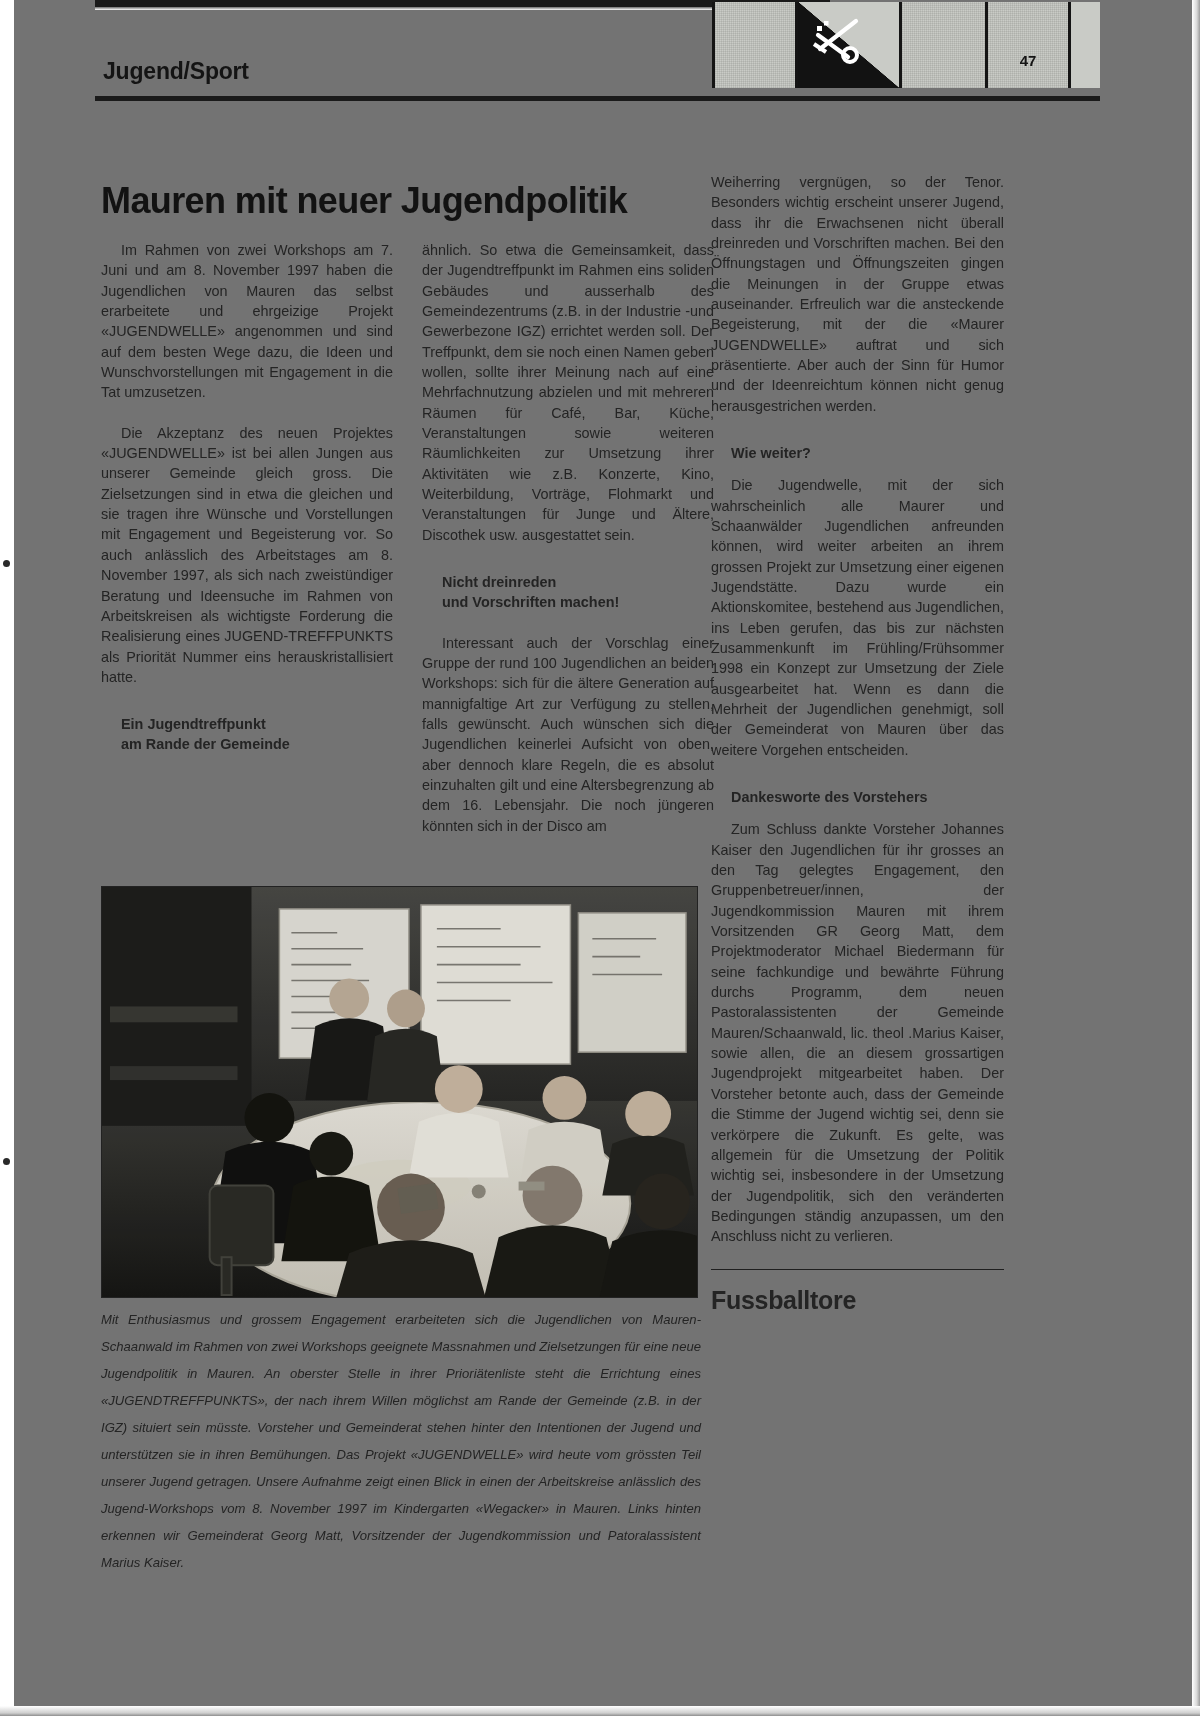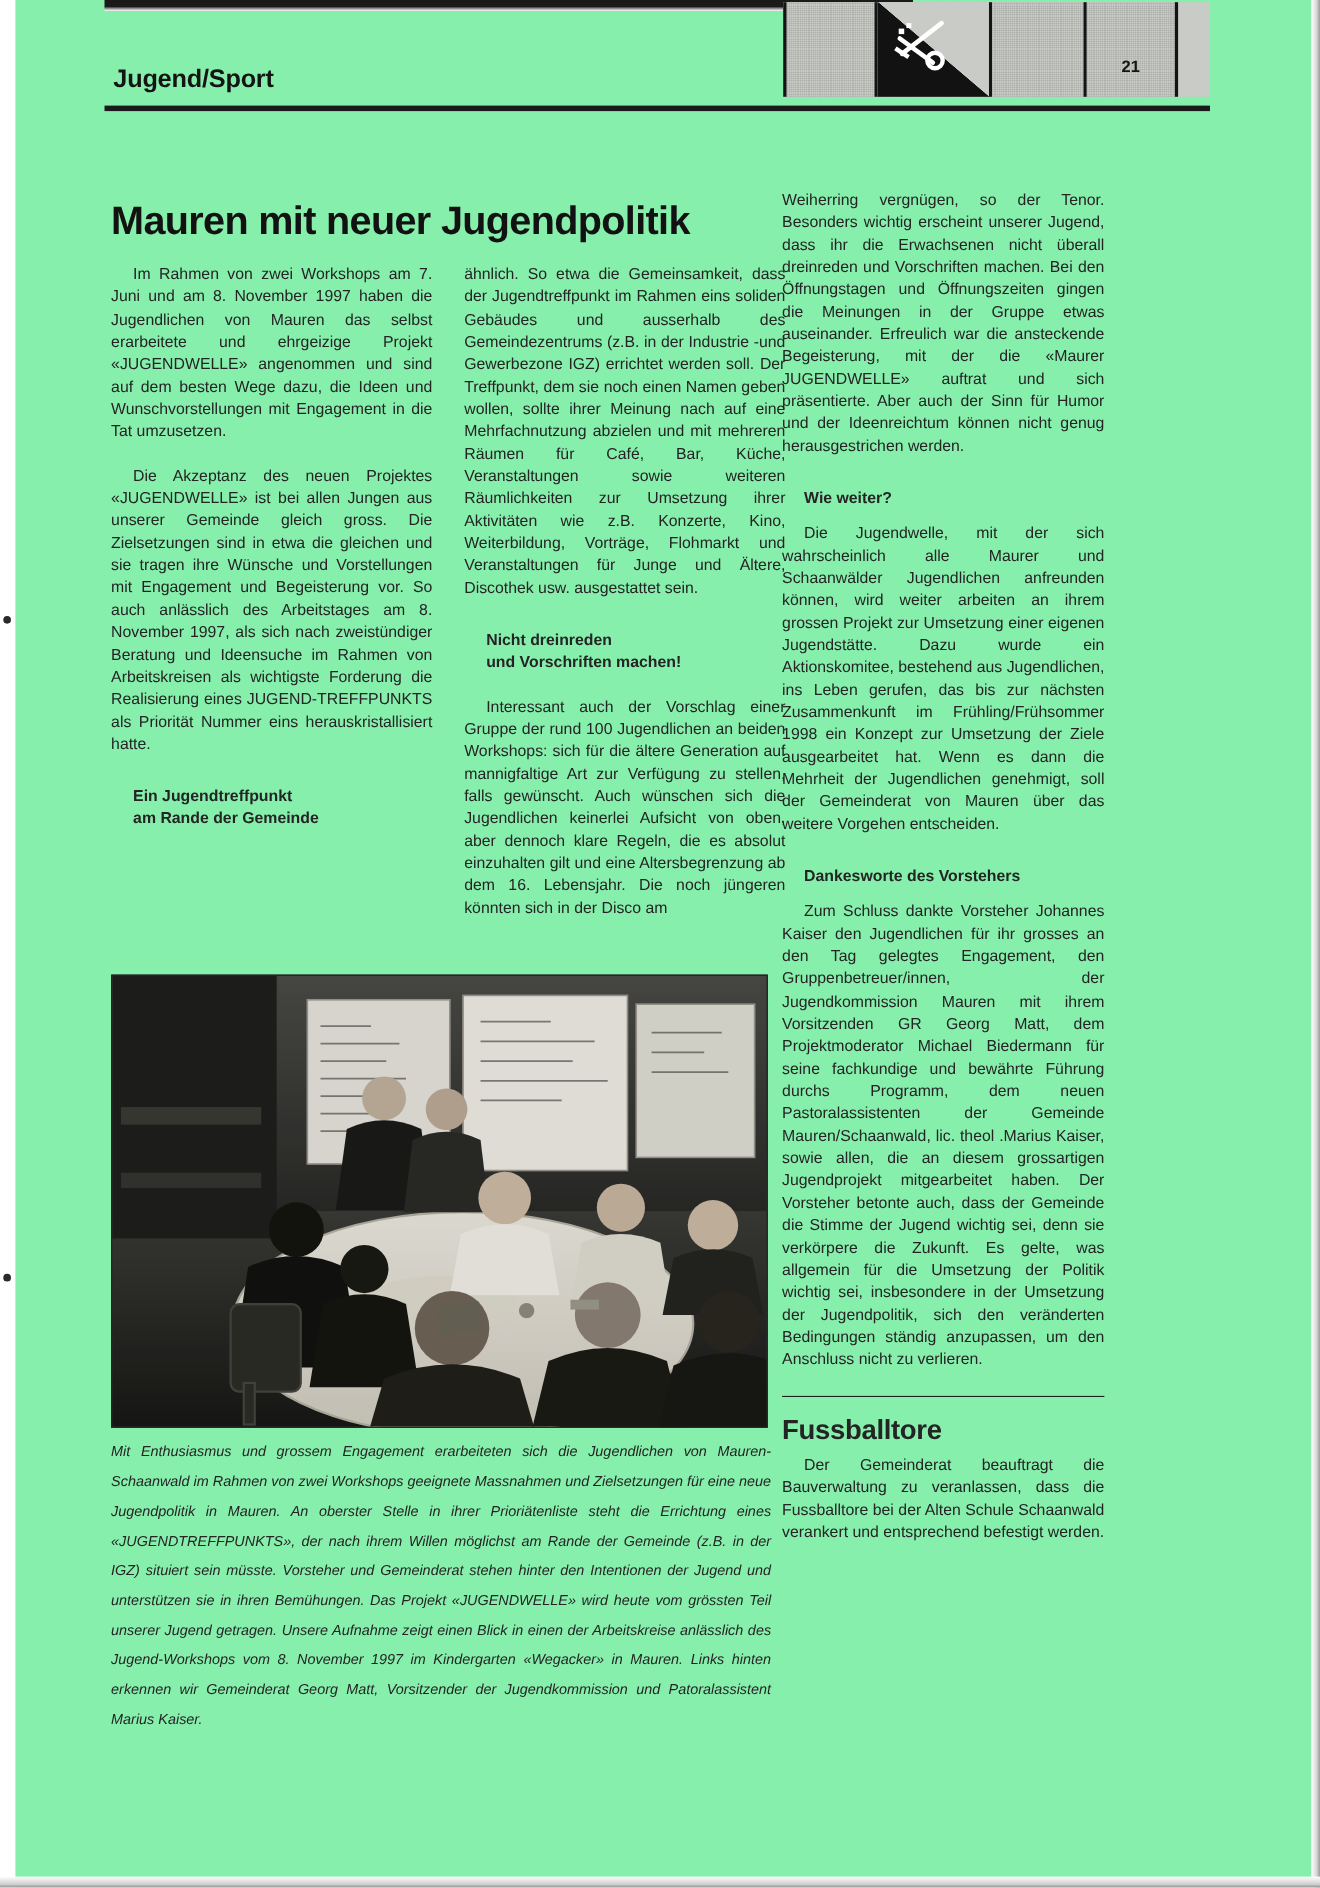--- a/index.html
+++ b/index.html
@@ -12,21 +12,21 @@
     position: relative;
     font-family: "Liberation Sans", sans-serif;
     color: #1c1c1c;
     overflow: hidden;
   }
 
   
   .page {
     position: absolute;
     inset: 0;
-    background: #86efac;
+    background: #737373;
   }
   
   .scan-edge-left {
     position: absolute; left: 0; top: 0; width: 14px; height: 100%;
     background: #ffffff;
   }
   .scan-edge-right {
     position: absolute; right: 0; top: 0; width: 8px; height: 100%;
     background: linear-gradient(to right,#ffffff 0%,#d8d8d8 60%,#9a9a9a 100%);
   }
@@ -227,21 +227,21 @@
             <line x1="6" y1="22" x2="36" y2="44"></line>
           </g>
           <circle cx="38" cy="42" r="7" stroke="#ffffff" stroke-width="4" fill="none"></circle>
           <rect x="5" y="13" width="5" height="5" fill="#ffffff"></rect>
           <rect x="12" y="8" width="4.5" height="4.5" fill="#ffffff"></rect>
           <line x1="2" y1="31" x2="14" y2="39" stroke="#ffffff" stroke-width="4"></line>
         </svg>
       </div>
       <div class="flag-cell c3"></div>
       <div class="flag-cell c4">
-        <div class="page-number">21</div>
+        <div class="page-number">47</div>
       </div>
     </div>
 
     <div class="masthead-rule"></div>
   </div>
 
   <h1 class="article-title">Mauren mit neuer Jugendpolitik</h1>
 
   <div class="col c1">
     <p>Im Rahmen von zwei Workshops am 7. Juni und am 8. November 1997 haben die Jugendlichen von Mauren das selbst erarbeitete und ehrgeizige Projekt «JUGENDWELLE» angenommen und sind auf dem besten Wege dazu, die Ideen und Wunschvorstellungen mit Engagement in die Tat umzusetzen.</p>
@@ -260,21 +260,20 @@
   <div class="col c3">
     <p class="noindent">Weiherring vergnügen, so der Tenor. Besonders wichtig erscheint unserer Jugend, dass ihr die Erwachsenen nicht überall dreinreden und Vorschriften machen. Bei den Öffnungstagen und Öffnungszeiten gingen die Meinungen in der Gruppe etwas auseinander. Erfreulich war die ansteckende Begeisterung, mit der die «Maurer JUGENDWELLE» auftrat und sich präsentierte. Aber auch der Sinn für Humor und der Ideenreichtum können nicht genug herausgestrichen werden.</p>
     <p class="subhead">Wie weiter?</p>
     <p class="lastblock">Die Jugendwelle, mit der sich wahrscheinlich alle Maurer und Schaanwälder Jugendlichen anfreunden können, wird weiter arbeiten an ihrem grossen Projekt zur Umsetzung einer eigenen Jugendstätte. Dazu wurde ein Aktionskomitee, bestehend aus Jugendlichen, ins Leben gerufen, das bis zur nächsten Zusammenkunft im Frühling/Frühsommer 1998 ein Konzept zur Umsetzung der Ziele ausgearbeitet hat. Wenn es dann die Mehrheit der Jugendlichen genehmigt, soll der Gemeinderat von Mauren über das weitere Vorgehen entscheiden.</p>
     <p class="subhead">Dankesworte des Vorstehers</p>
     <p class="lastblock">Zum Schluss dankte Vorsteher Johannes Kaiser den Jugendlichen für ihr grosses an den Tag gelegtes Engagement, den Gruppenbetreuer/innen, der Jugendkommission Mauren mit ihrem Vorsitzenden GR Georg Matt, dem Projektmoderator Michael Biedermann für seine fachkundige und bewährte Führung durchs Programm, dem neuen Pastoralassistenten der Gemeinde Mauren/Schaanwald, lic. theol .Marius Kaiser, sowie allen, die an diesem grossartigen Jugendprojekt mitgearbeitet haben. Der Vorsteher betonte auch, dass der Gemeinde die Stimme der Jugend wichtig sei, denn sie verkörpere die Zukunft. Es gelte, was allgemein für die Umsetzung der Politik wichtig sei, insbesondere in der Umsetzung der Jugendpolitik, sich den veränderten Bedingungen ständig anzupassen, um den Anschluss nicht zu verlieren.</p>
 
     <hr class="hr-thin">
 
     <p class="section-heading">Fussballtore</p>
-    <p class="lastblock">Der Gemeinderat beauftragt die Bauverwaltung zu veranlassen, dass die Fussballtore bei der Alten Schule Schaanwald verankert und entsprechend befestigt werden.</p>
   </div>
 
   <div class="photo">
     <svg viewBox="0 0 597 412" preserveAspectRatio="none" aria-hidden="true">
       <defs>
         <linearGradient id="wallg" x1="0" y1="0" x2="0" y2="1">
           <stop offset="0%" stop-color="#4a4a46"></stop>
           <stop offset="100%" stop-color="#262624"></stop>
         </linearGradient>
         <linearGradient id="tableg" x1="0" y1="0" x2="0" y2="1">

